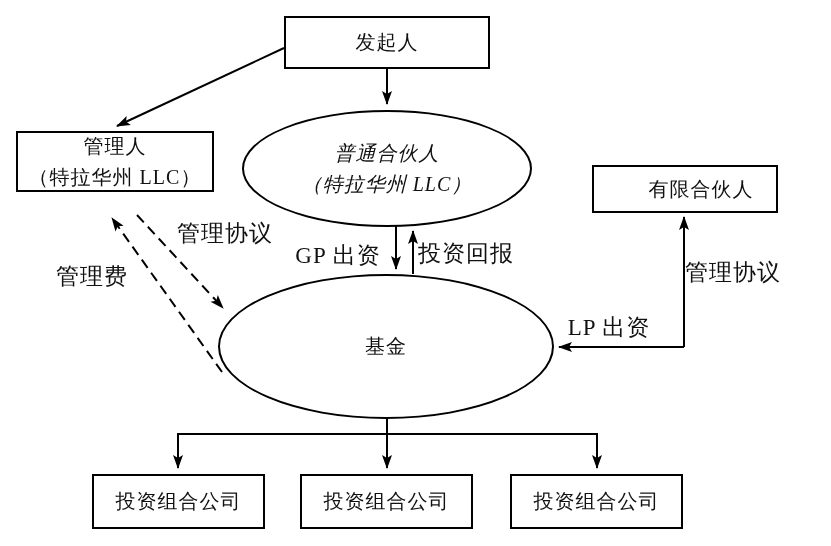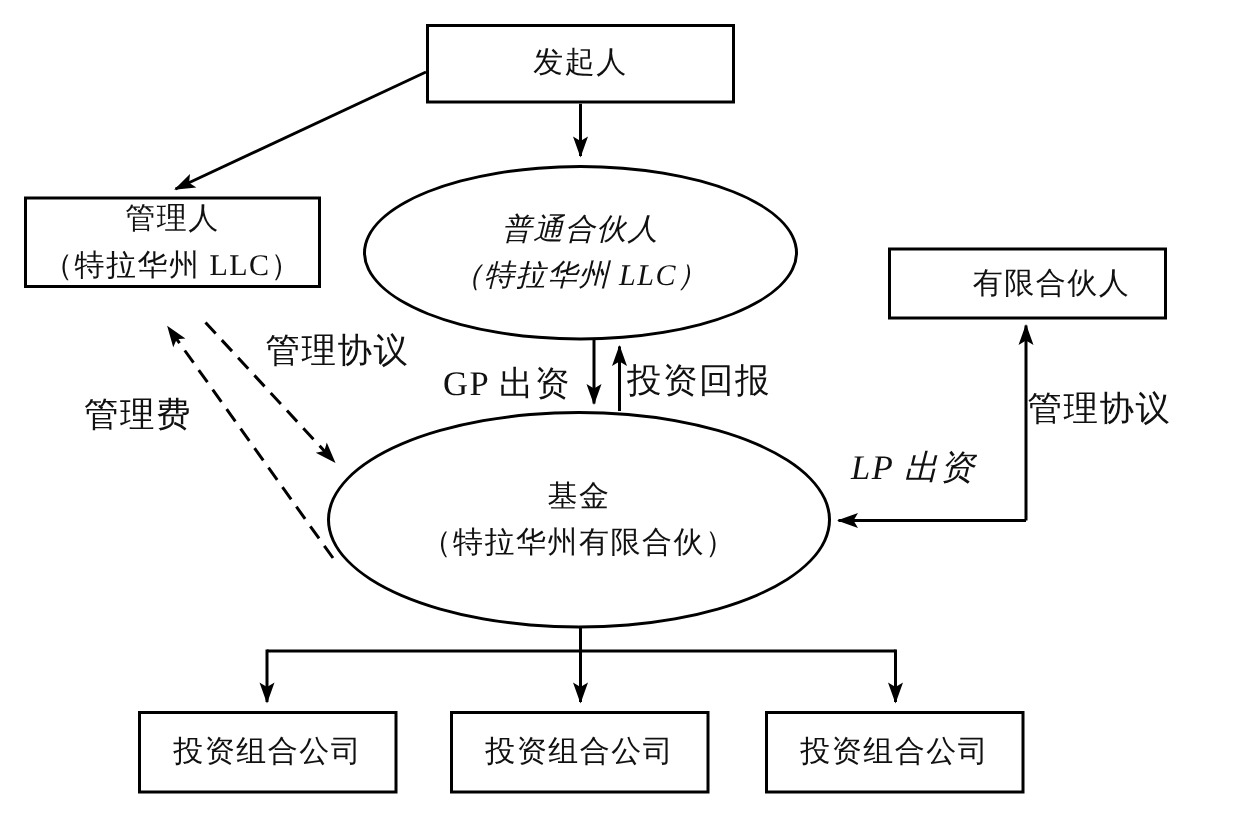--- a/index.html
+++ b/index.html
@@ -55,21 +55,21 @@
   #lp           { left: 592px; top: 165px; width: 186px; height: 48px; padding-left: 32px; }
   #fund         { left: 218px; top: 274px; width: 336px; height: 145px; }
   #portfolio-1  { left: 92px;  top: 474px; width: 173px; height: 55px; }
   #portfolio-2  { left: 300px; top: 474px; width: 173px; height: 55px; }
   #portfolio-3  { left: 510px; top: 474px; width: 173px; height: 55px; }
   
   #label-agreement { left: 225px; top: 218px; }
   #label-fee       { left: 92px; top: 261px; font-family: Liberation Serif, serif; }
   #label-gp-contr  { left: 338px; top: 240px; }
   #label-perf      { left: 466px; top: 238px; }
-  #label-lp-contr  { left: 609px; top: 296px; font-style: italic; }
+  #label-lp-contr  { left: 609px; top: 312px; }
   #label-return    { left: 733px; top: 257px; }
   .wire { stroke: #000000; stroke-width: 2; fill: none; }
   .dashed { stroke-dasharray: 10 6; }
 </style>
 </head>
 <body>
 
 <div id="stage">
 
   <svg id="wires" viewBox="0 0 831 546" xmlns="http://www.w3.org/2000/svg">
@@ -115,21 +115,20 @@
     <span>普通合伙人</span>
     <span>（特拉华州 LLC）</span>
   </div>
 
   <div class="node" id="lp">
     <span>有限合伙人</span>
   </div>
 
   <div class="node ellipse" id="fund">
     <span>基金</span>
-    <span>（特拉华州有限合伙）</span>
   </div>
 
   <div class="node" id="portfolio-1">
     <span>投资组合公司</span>
   </div>
   <div class="node" id="portfolio-2">
     <span>投资组合公司</span>
   </div>
   <div class="node" id="portfolio-3">
     <span>投资组合公司</span>

